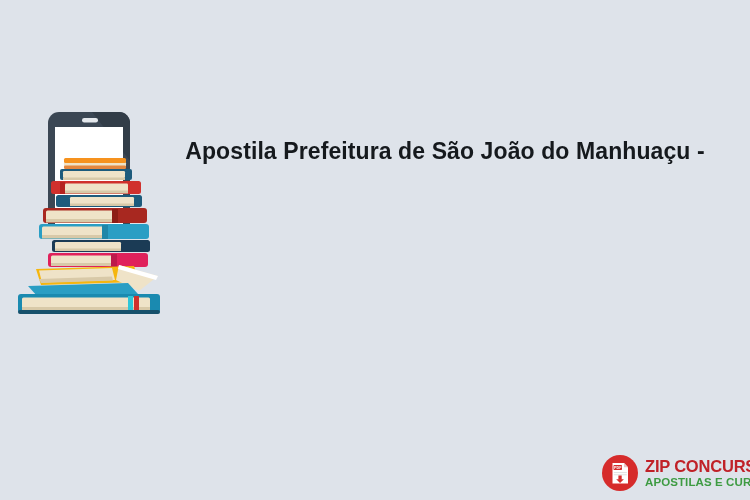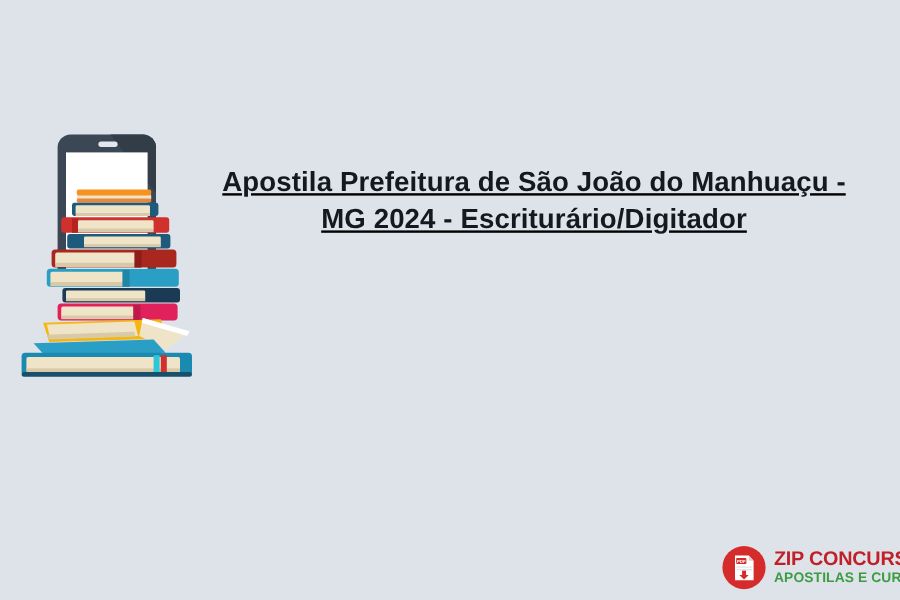--- a/index.html
+++ b/index.html
@@ -34,21 +34,20 @@
     height: 208px;
   }
 
   
   #title-block {
     position: absolute;
     left: 180px;
     top: 136px;
     width: 530px;
     text-align: center;
-    text-decoration: underline;
   }
   .title-line {
     font-family: "Liberation Sans", sans-serif;
     font-size: 23px;
     font-weight: bold;
     color: #15191d;
     line-height: 31px;
     letter-spacing: 0.1px;
     white-space: nowrap;
   }
@@ -177,21 +176,20 @@
         <rect x="120" y="188" width="5" height="15" fill="#2fc6d8"></rect>
         <rect x="126" y="188" width="5" height="15" fill="#d0312d"></rect>
         <rect x="10" y="202" width="142" height="4" rx="2" fill="#16506b"></rect>
       </g>
 
     </svg>
   </div>
 
   <div id="title-block">
     <div class="title-line">Apostila Prefeitura de São João do Manhuaçu -</div>
-    <div class="title-line">MG 2024 - Escriturário/Digitador</div>
   </div>
 
   <div id="brand-logo">
     <div id="brand-mark">
       <svg viewBox="0 0 38 38" xmlns="http://www.w3.org/2000/svg" aria-hidden="true">
         <circle cx="19" cy="19" r="18" fill="#d62b2b"></circle>
         <path d="M19 1 A18 18 0 0 1 19 37 A18 18 0 0 0 19 1 Z" fill="#c42222"></path>
 
         <path d="M11.5 9 H23 L27 13.2 V29.5 H11.5 Z" fill="#ffffff"></path>
         <path d="M23 9 L27 13.2 H23 Z" fill="#e8c9c9"></path>

